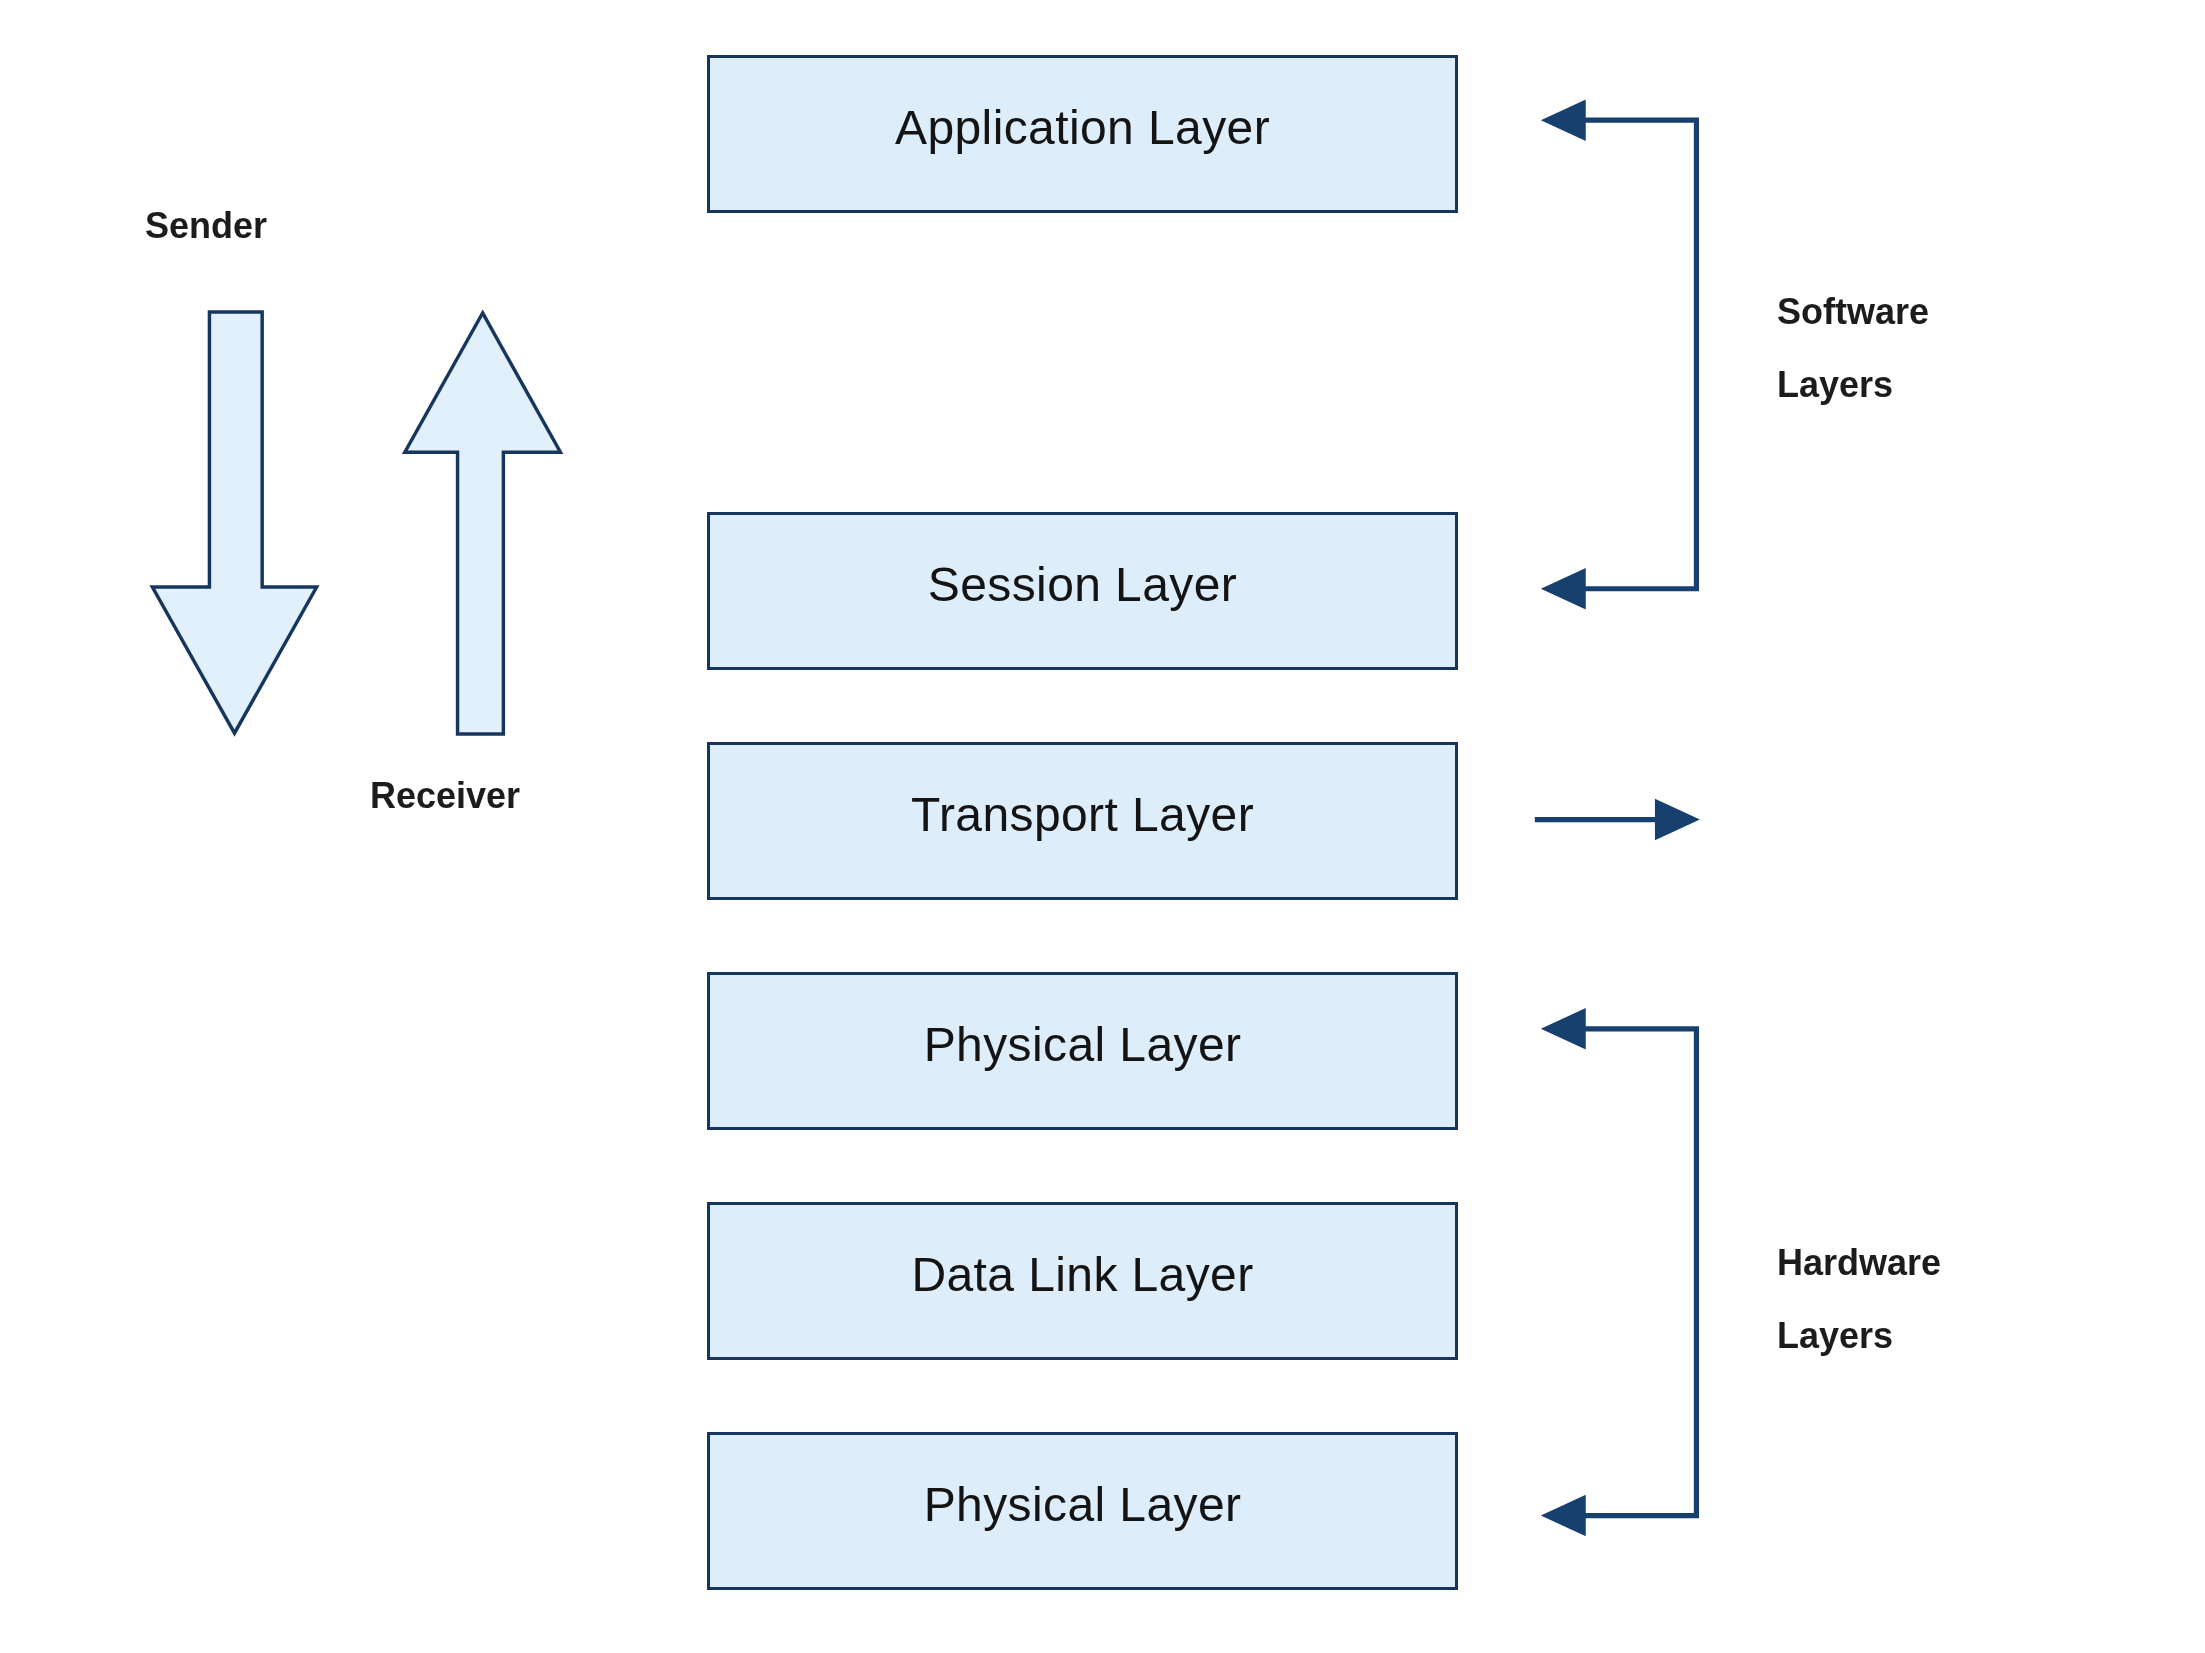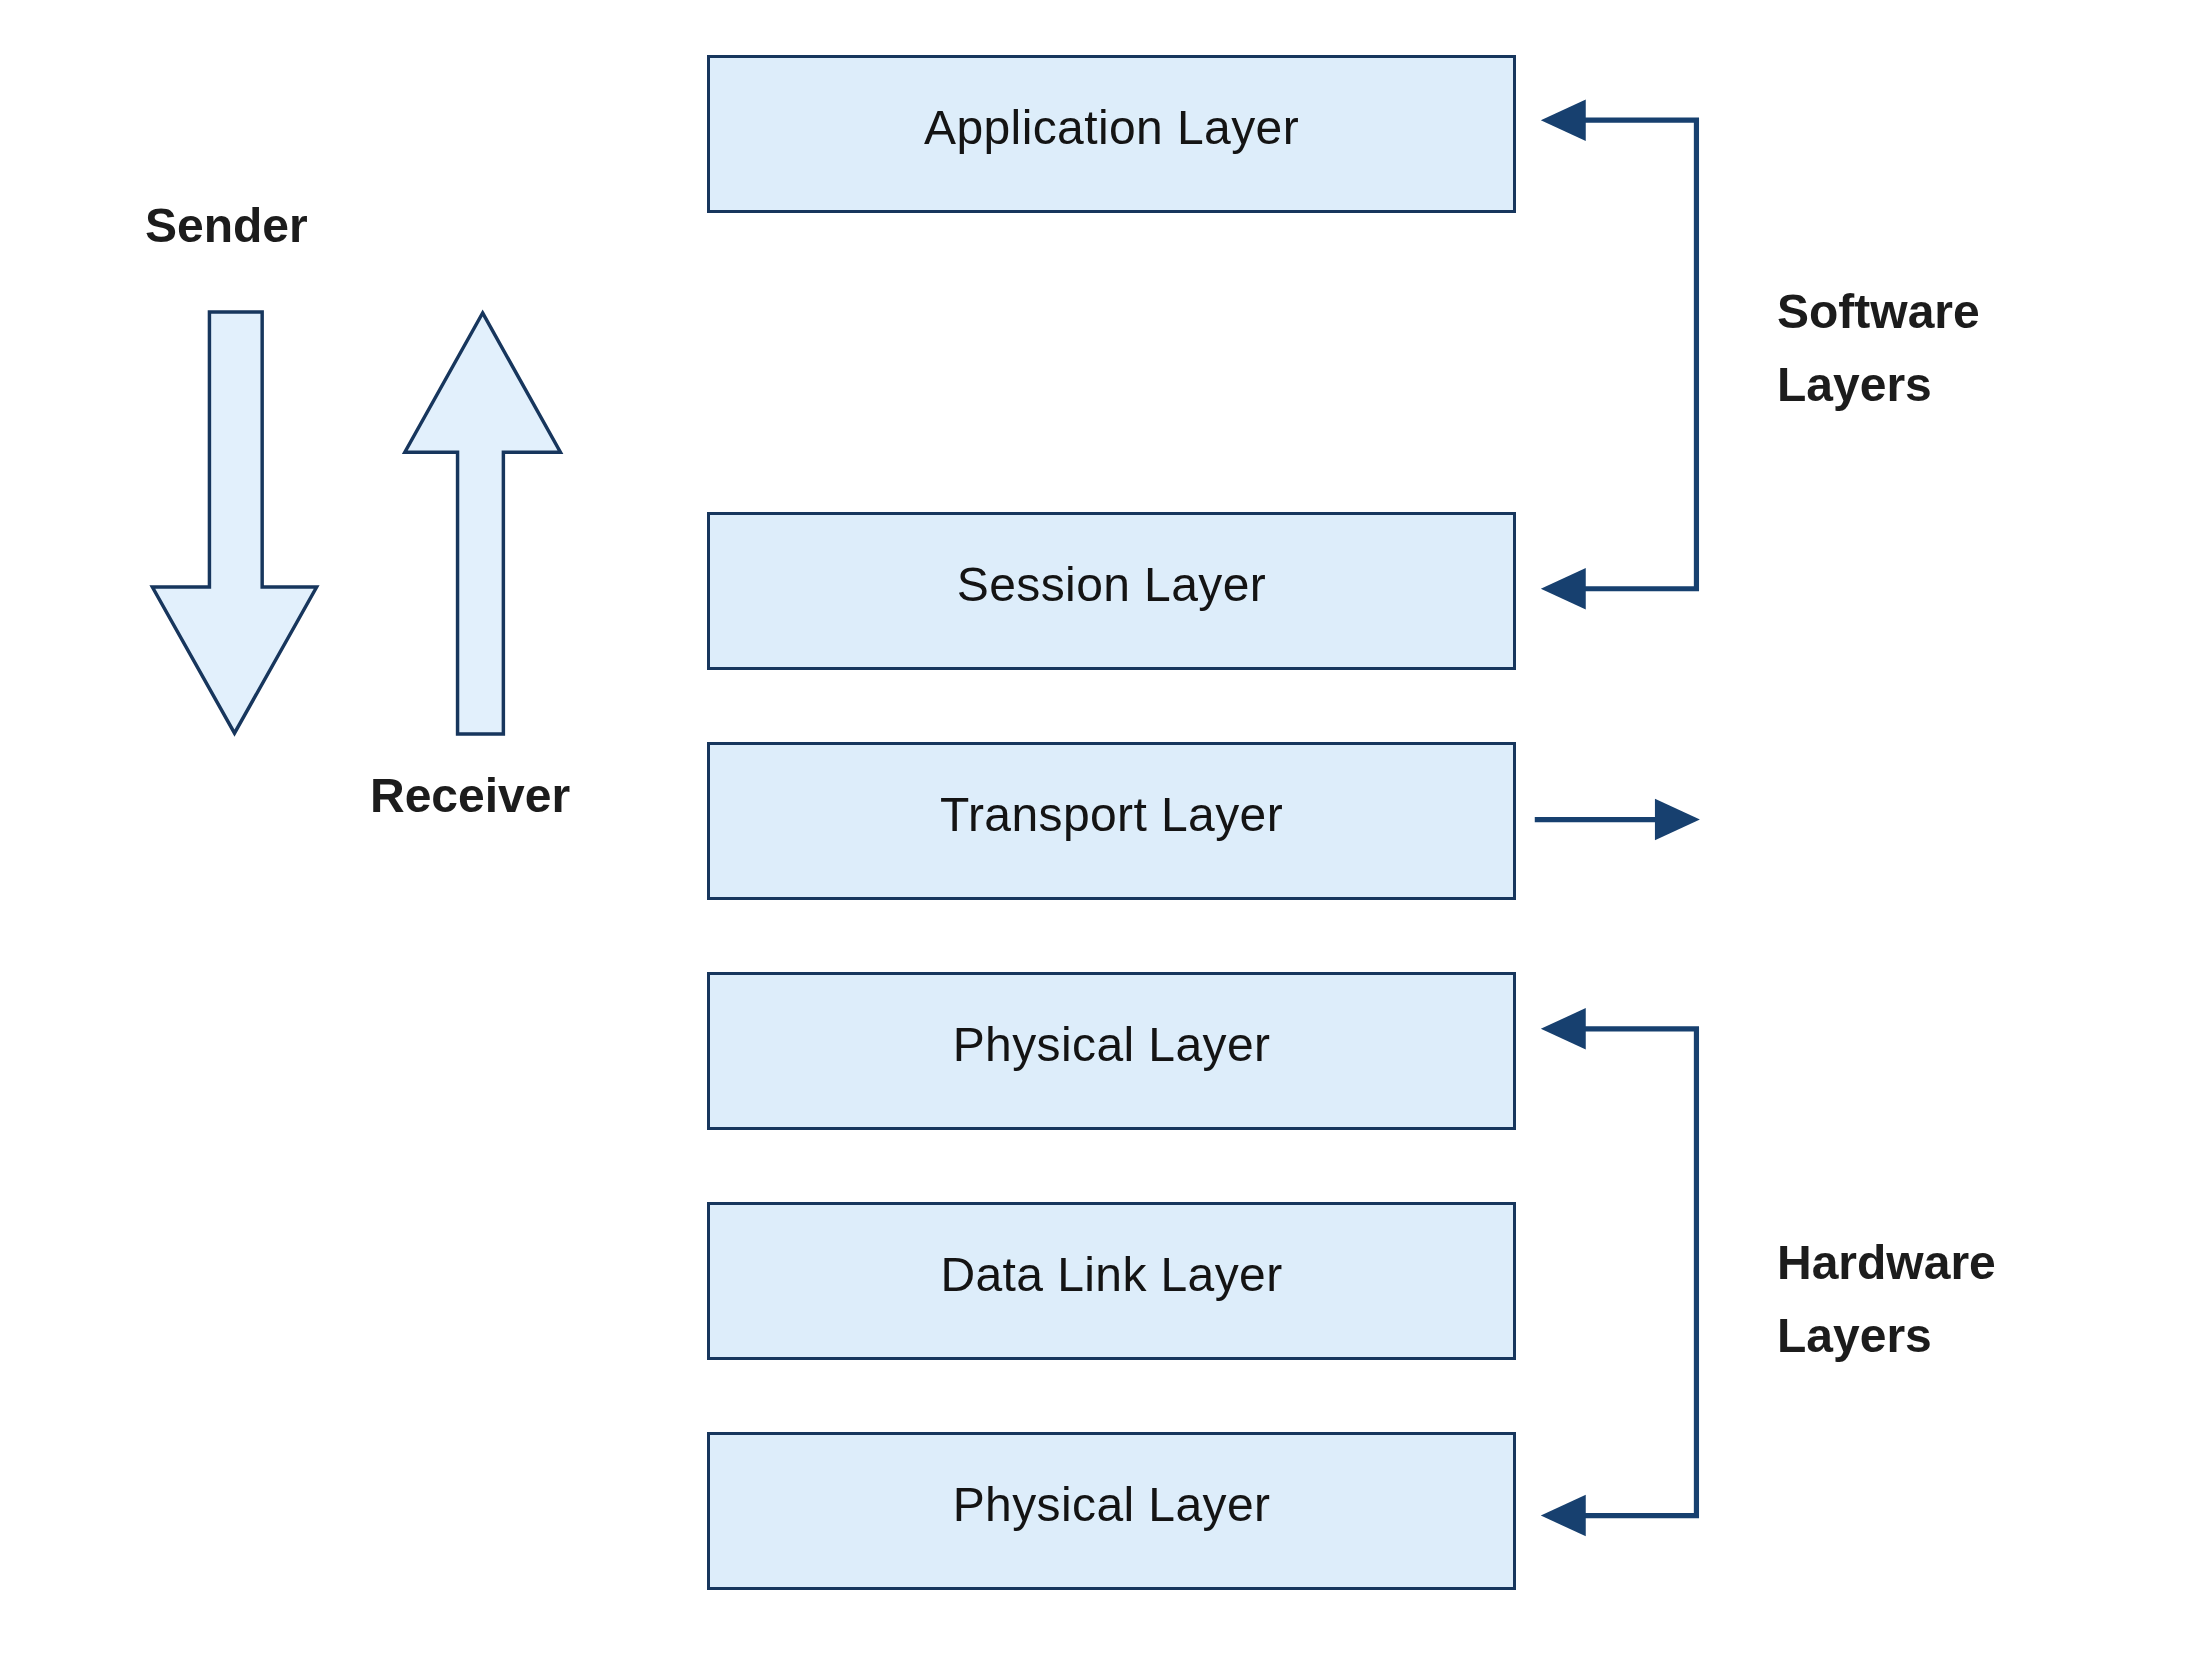--- a/index.html
+++ b/index.html
@@ -18,41 +18,41 @@
   .svg-overlay {
     position: absolute;
     left: 0; top: 0;
     width: 2205px;
     height: 1653px;
   }
   
   .layer-box {
     position: absolute;
     left: 707px;
-    width: 809px;
+    width: 751px;
     height: 158px;
     background: var(--box_fill, #ddedfa);
     border: 3.5px solid var(--box_border, #17365d);
     box-sizing: border-box;
     display: flex;
     align-items: center;
     justify-content: center;
   }
   .layer-box span {
     font-size: 48px;
     font-weight: 400;
     color: var(--box_text, #141414);
     letter-spacing: 0.4px;
     transform: translateY(-7px);
     white-space: nowrap;
   }
   
   .side-label {
     position: absolute;
-    font-size: 48px;
+    font-size: 36px;
     font-weight: 700;
     color: var(--label_text, #1c1c1c);
     line-height: 73px;
     white-space: nowrap;
   }
   
   .big-arrow {
     fill: var(--big_arrow_fill, #e2f0fc);
     stroke: var(--box_border, #17365d);
     stroke-width: 4;

